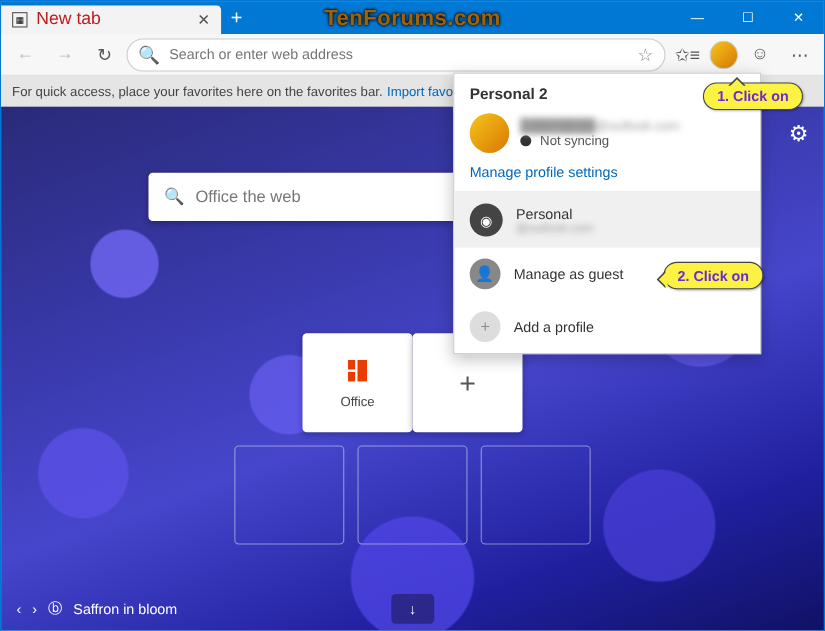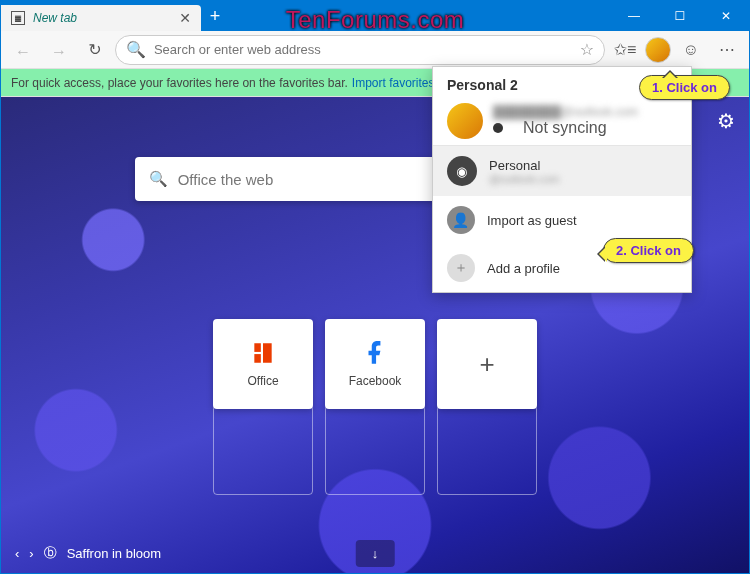--- a/index.html
+++ b/index.html
@@ -1,63 +1,63 @@
 <!DOCTYPE html>
 <html><head>
 <meta charset="utf-8">
 <style>
   * { margin: 0; padding: 0; box-sizing: border-box; font-family: "Segoe UI", sans-serif; }
   body { width: 750px; height: 574px; overflow: hidden; position: relative; background: #fff; }
   .window { width: 100%; height: 100%; border: 1px solid #0078d4; display: flex; flex-direction: column; }
   .titlebar { height: 30px; background: #0078d4; display: flex; align-items: stretch; }
   .tab { background: #f3f3f3; display: flex; align-items: center; padding: 0 10px; gap: 8px; min-width: 200px; border-top-right-radius: 4px; margin-top: 4px; }
   .tab-icon { width: 14px; height: 14px; border: 1px solid #555; display: flex; align-items: center; justify-content: center; font-size: 8px; }
-  .tab-title { font-size: 12px; color: #0f766e; flex: 1; font-style: italic; }
+  .tab-title { font-size: 16px; color: #b91c1c; flex: 1; }
   .tab-close { font-size: 14px; color: #555; cursor: pointer; }
   .newtab-btn { width: 28px; display: flex; align-items: center; justify-content: center; color: #fff; font-size: 18px; cursor: pointer; }
   .titlebar-spacer { flex: 1; }
   .win-controls { display: flex; }
   .win-btn { width: 46px; display: flex; align-items: center; justify-content: center; color: #fff; font-size: 12px; cursor: pointer; }
   .toolbar { height: 38px; background: #f7f7f7; display: flex; align-items: center; padding: 0 6px; gap: 4px; border-bottom: 1px solid #e0e0e0; }
   .tb-btn { width: 32px; height: 32px; display: flex; align-items: center; justify-content: center; color: #555; cursor: pointer; border-radius: 2px; font-size: 16px; }
   .tb-btn.disabled { color: #bbb; }
   .omnibox { flex: 1; height: 30px; border: 1px solid #ccc; border-radius: 15px; display: flex; align-items: center; padding: 0 10px; gap: 8px; background: #fff; }
   .omnibox input { border: none; outline: none; flex: 1; font-size: 13px; color: #4d7c0f; }
   .profile-pic { width: 26px; height: 26px; border-radius: 50%; background: linear-gradient(135deg,#f5c518,#d97706); border: 1px solid #ccc; cursor: pointer; }
-  .fav-bar { height: 28px; background: #86efac; display: flex; align-items: center; padding: 0 10px; font-size: 12px; color: #444; border-bottom: 1px solid #e0e0e0; gap: 4px; }
+  .fav-bar { height: 28px; background: #e5e5e5; display: flex; align-items: center; padding: 0 10px; font-size: 12px; color: #444; border-bottom: 1px solid #e0e0e0; gap: 4px; }
   .fav-bar a { color: #0067b8; text-decoration: none; }
   .content { flex: 1; position: relative; background: linear-gradient(160deg,#2a2a7a 0%,#3838a8 30%,#4646cc 55%,#2020a0 80%,#111166 100%); overflow: hidden; }
   .flowers { position:absolute; inset:0; background:
     radial-gradient(circle at 15% 30%, rgba(120,110,255,0.7) 0 30px, transparent 32px),
     radial-gradient(circle at 10% 70%, rgba(90,80,230,0.8) 0 40px, transparent 42px),
     radial-gradient(circle at 85% 40%, rgba(100,90,240,0.7) 0 45px, transparent 47px),
     radial-gradient(circle at 80% 80%, rgba(70,60,210,0.8) 0 50px, transparent 52px),
     radial-gradient(circle at 50% 90%, rgba(80,70,230,0.75) 0 55px, transparent 57px),
     radial-gradient(circle at 35% 55%, rgba(110,100,250,0.6) 0 35px, transparent 37px);
   }
   .gear-overlay { position:absolute; top:12px; right:14px; color:#fff; font-size:20px; cursor:pointer; }
   .ntp-search { position: absolute; top: 60px; left: 50%; transform: translateX(-50%); width: 480px; height: 44px; background: #fff; border-radius: 4px; display: flex; align-items: center; padding: 0 14px; font-size: 15px; color: #777; box-shadow: 0 2px 6px rgba(0,0,0,.25);}
   .ntp-search .sicon { color:#555; margin-right:10px;}
-  .tiles { position: absolute; top: 222px; left: 50%; transform: translateX(-50%); display: flex; gap: 12px; }
+  .tiles { position: absolute; top: 206px; left: 50%; transform: translateX(-50%); display: flex; }
   .tile { width: 100px; height: 90px; background: #fff; border-radius: 4px; display: flex; flex-direction: column; align-items: center; justify-content: center; gap: 8px; font-size: 12px; color: #444; box-shadow: 0 2px 6px rgba(0,0,0,.25); cursor:pointer;}
   .tile svg { width: 26px; height: 26px; }
   .tiles-row2 { position:absolute; top:308px; left:50%; transform:translateX(-50%); display:flex; gap:12px;}
   .tile-empty { width:100px; height:90px; border:1px solid rgba(255,255,255,.45); border-radius:4px;}
   .footer { position:absolute; bottom:0; left:0; right:0; height:40px; display:flex; align-items:center; padding:0 14px; color:#fff; font-size:13px;}
   .footer .nav { display:flex; align-items:center; gap:10px;}
   .footer .news { position:absolute; left:50%; transform:translateX(-50%); background:rgba(0,0,0,.35); padding:6px 16px; border-radius:4px; display:flex; align-items:center; gap:6px; cursor:pointer;}
-  .watermark { position:absolute; top:6px; left:50%; transform:translateX(-50%); font-size:24px; font-weight:400; color:#be185d; text-shadow:0 0 3px #000,0 0 3px #000; letter-spacing:.5px; pointer-events:none;}
+  .watermark { position:absolute; top:6px; left:50%; transform:translateX(-50%); font-size:20px; font-weight:700; color:#a16207; text-shadow:0 0 3px #000,0 0 3px #000; letter-spacing:.5px; pointer-events:none;}
   
-  .flyout { position:absolute; top:66px; right:58px; width:260px; background:#fff; border:1px solid #ccc; box-shadow:0 4px 14px rgba(0,0,0,.25); font-size:13px; color:#333;}
+  .flyout { position:absolute; top:66px; right:58px; width:280px; background:#fff; border:1px solid #ccc; box-shadow:0 4px 14px rgba(0,0,0,.25); font-size:13px; color:#333;}
   .flyout .head { padding:10px 14px 4px; font-weight:600; font-size:14px;}
   .flyout .profile-row { display:flex; align-items:center; gap:10px; padding:6px 14px;}
   .flyout .avatar-lg { width:36px; height:36px; border-radius:50%; background:linear-gradient(135deg,#f5c518,#d97706);}
   .flyout .avatar-sm { width:30px; height:30px; border-radius:50%; background:#444; display:flex; align-items:center; justify-content:center; color:#fff;}
   .flyout .email { font-size:12px; color:#666;}
-  .flyout .sync { font-size:16px; display:flex; align-items:center; gap:20px; color:#555;}
+  .flyout .sync { font-size:12px; display:flex; align-items:center; gap:8px; color:#555;}
   .flyout .sync-dot { width:10px;height:10px;border-radius:50%;background:#333;}
   .flyout .link { color:#0067b8; padding:4px 14px 10px; cursor:pointer;}
   .flyout .sep { height:1px; background:#e5e5e5;}
   .flyout .item { display:flex; align-items:center; gap:12px; padding:10px 14px; cursor:pointer;}
   .flyout .item.hover { background:#f0f0f0;}
   .flyout .item .sub { font-size:11px; color:#888;}
   .flyout .circle-ic { width:28px;height:28px;border-radius:50%;background:#888;display:flex;align-items:center;justify-content:center;color:#fff;font-size:14px;}
   .flyout .circle-ic.light { background:#ddd; color:#888;}
   
   .callout { position:absolute; background:#fcf244; border:1px solid #444; border-radius:14px; padding:4px 12px; font-size:13px; font-weight:700; color:#6d28d9; box-shadow:1px 1px 2px rgba(0,0,0,.3);}
@@ -122,26 +122,20 @@
     <div class="tiles">
       <div class="tile">
         <svg viewBox="0 0 24 24">
             <rect x="4" y="3" width="6" height="8" fill="#eb3c00"></rect>
             <rect x="12" y="3" width="8" height="18" fill="#eb3c00"></rect>
             <rect x="4" y="13" width="6" height="8" fill="#eb3c00"></rect>
           </svg>
         <span>Office</span>
       </div>
       <div class="tile">
-        <svg viewBox="0 0 24 24">
-            <path fill="#1877f2" d="M13 22v-8h3l1-4h-4V7c0-1 .3-2 2-2h2V1h-3c-3 0-5 2-5 5v4H6v4h3v8h4z"></path>
-          </svg>
-        <span>Facebook</span>
-      </div>
-      <div class="tile">
         <span style="font-size:26px;color:#555">+</span>
       </div>
     </div>
 
     <div class="tiles-row2">
       <div class="tile-empty"></div>
       <div class="tile-empty"></div>
       <div class="tile-empty"></div>
     </div>
 
@@ -164,31 +158,32 @@
   <div class="profile-row">
     <div class="avatar-lg"></div>
     <div>
       <div class="email blur">████████@outlook.com</div>
       <div class="sync">
         <span class="sync-dot"></span>
         <span>Not syncing</span>
       </div>
     </div>
   </div>
+  <div class="link">Manage profile settings</div>
   <div class="sep"></div>
   <div class="item hover">
     <div class="avatar-sm">◉</div>
     <div>
       <div>Personal</div>
       <div class="sub blur">@outlook.com</div>
     </div>
   </div>
   <div class="item">
     <div class="circle-ic">👤</div>
-    <span>Import as guest</span>
+    <span>Manage as guest</span>
   </div>
   <div class="item">
     <div class="circle-ic light">＋</div>
     <span>Add a profile</span>
   </div>
 </div>
 
 <div class="callout c1">1. Click on</div>
 <div class="callout c2">2. Click on</div>
 

